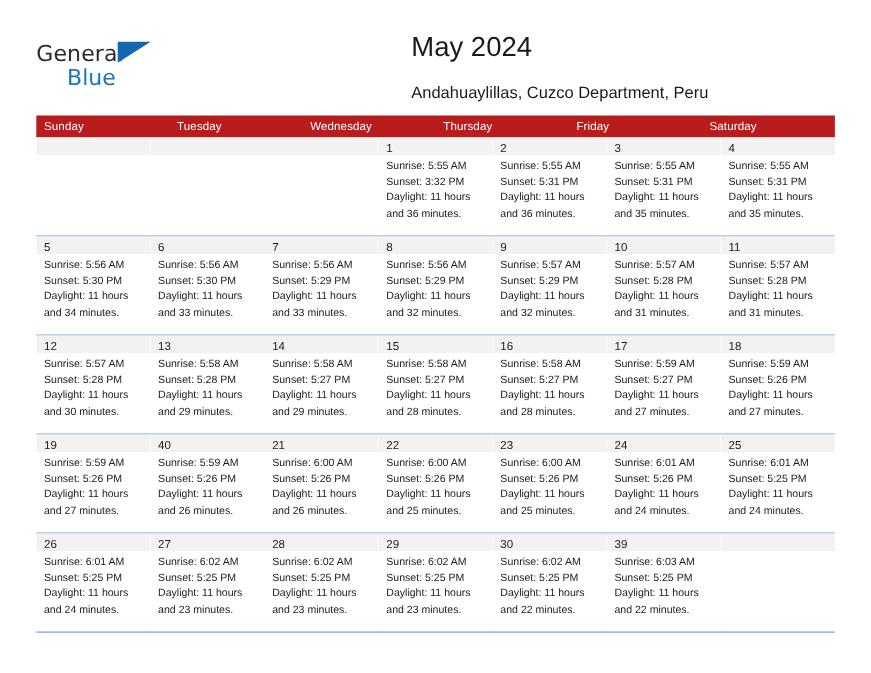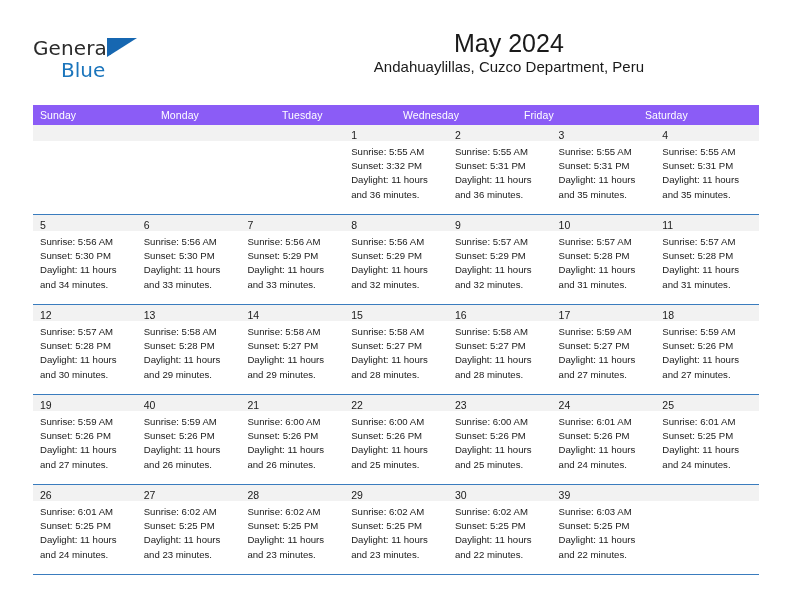--- a/index.html
+++ b/index.html
@@ -61,49 +61,49 @@
     top: 22px;
     font-size: 20px;
     color: #1b75bc;
     font-family: "DejaVu Sans", sans-serif;
     font-weight: 400;
   }
   .title-block {
     position: absolute;
     right: 0;
     top: 0;
-    text-align: center;
+    text-align: left;
   }
   .month-title {
     font-size: 25px;
     color: #1a1a1a;
     line-height: 30px;
     font-weight: 400;
     white-space: nowrap;
   }
   .location-subtitle {
-    margin-top: 0;
+    margin-top: 18px;
     font-size: 15px;
     color: #1a1a1a;
     line-height: 18px;
     font-weight: 400;
     white-space: nowrap;
   }
 
   
   .calendar {
     position: absolute;
     left: 33px;
     top: 105px;
     width: 726px;
   }
   .weekday-row {
     display: flex;
     width: 100%;
-    background: #8b5cf6;
+    background: #b91c1c;
   }
   .weekday-cell {
     flex: 1 1 0;
     min-width: 0;
     height: 20px;
     line-height: 20px;
     padding-left: 7px;
     box-sizing: border-box;
     color: #ffffff;
     font-size: 10.5px;
@@ -172,23 +172,23 @@
       <div class="month-title">May 2024</div>
       <div class="location-subtitle">Andahuaylillas, Cuzco Department, Peru</div>
     </div>
 
   </div>
 
   <div class="calendar">
 
     <div class="weekday-row">
       <div class="weekday-cell">Sunday</div>
-      <div class="weekday-cell">Monday</div>
       <div class="weekday-cell">Tuesday</div>
       <div class="weekday-cell">Wednesday</div>
+      <div class="weekday-cell">Thursday</div>
       <div class="weekday-cell">Friday</div>
       <div class="weekday-cell">Saturday</div>
     </div>
 
     <div id="weeks-container">
         <div class="week-row">
           <div class="day-cell empty">
             <div class="day-number-band"><span class="day-number"></span></div>
           </div>
           <div class="day-cell empty">

